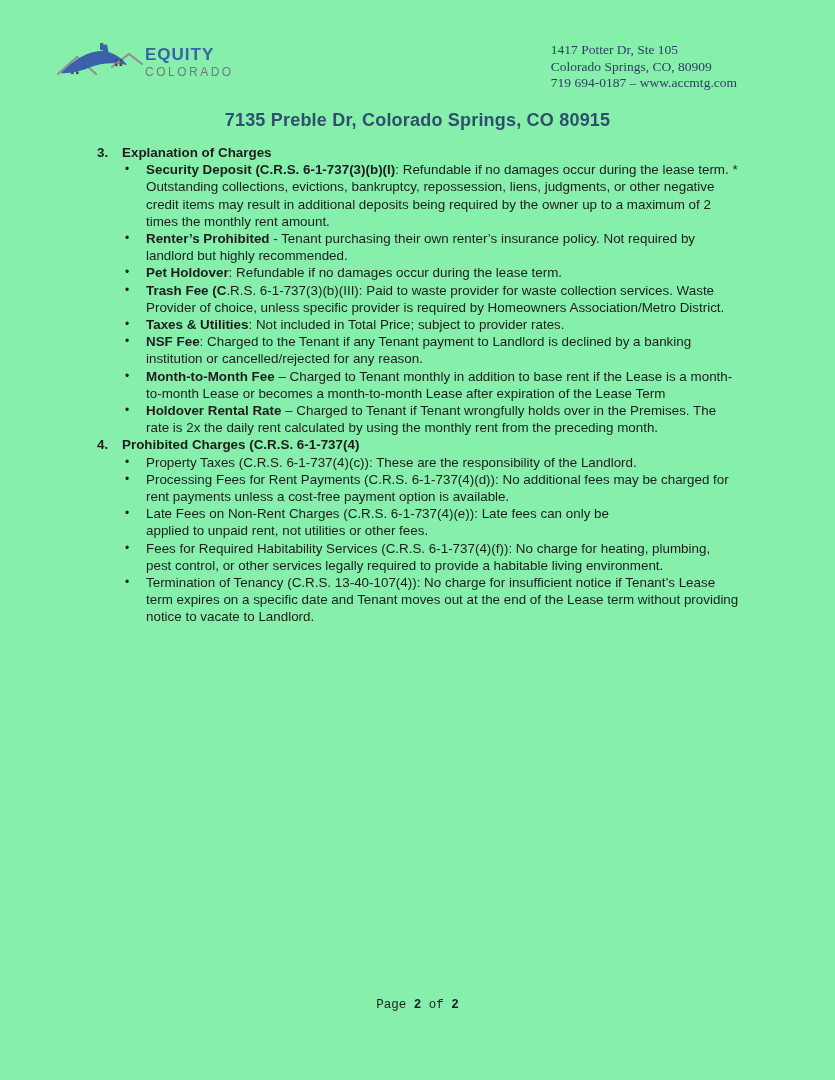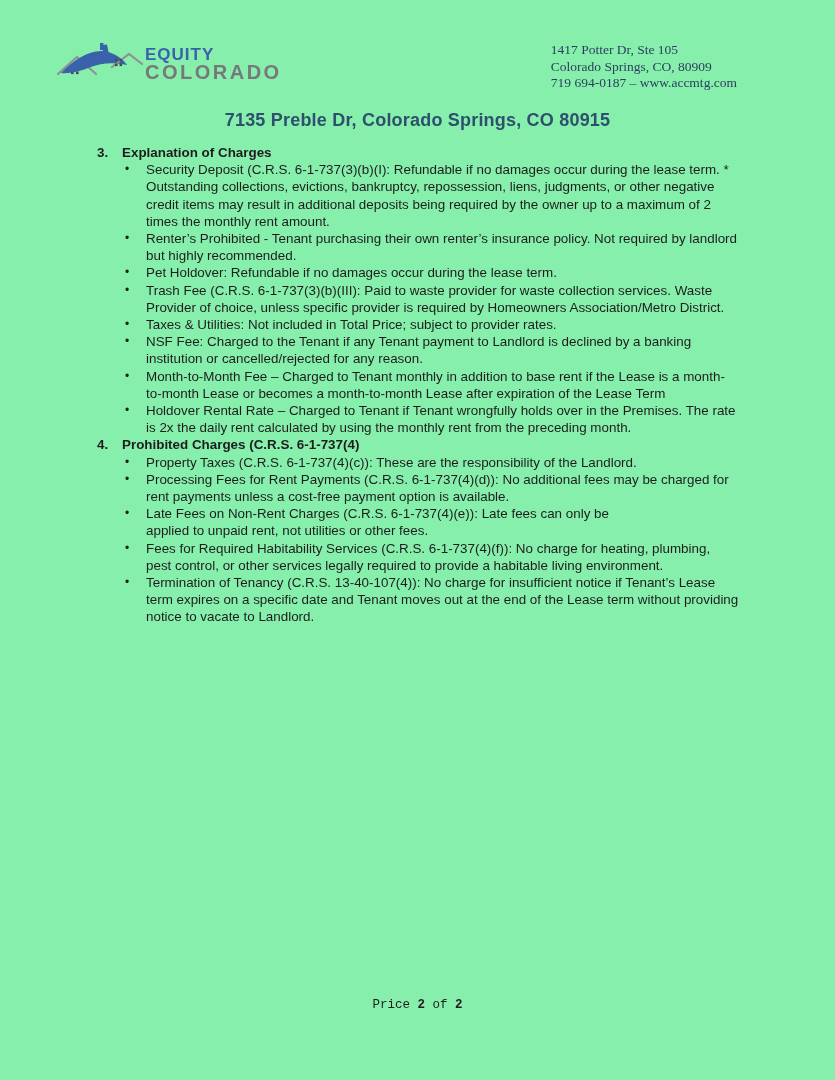--- a/index.html
+++ b/index.html
@@ -25,21 +25,21 @@
     align-items: flex-start;
   }
   .logo { display: flex; align-items: flex-start; gap: 2px; }
   .logo svg { display: block; }
   .logo-text { margin-top: 4px; }
   .logo-line1 {
     font-size: 17px; font-weight: 700; letter-spacing: 1px;
     color: #3a62ab; line-height: 18px;
   }
   .logo-line2 {
-    font-size: 20px; font-weight: 700; letter-spacing: 2.5px;
+    font-size: 12px; font-weight: 400; letter-spacing: 2.5px;
     color: #77787a; line-height: 16px;
   }
   .address {
     text-align: left;
     font-family: "Liberation Serif", serif;
     font-size: 13.5px;
     color: #2c3e5f;
     line-height: 16.5px;
   }
 
@@ -67,21 +67,21 @@
   .sec-num { width: 25px; flex: 0 0 25px; }
   .sec-title { flex: 1; }
   ul.bullets { list-style: none; }
   li.bullet { display: flex; }
   .b-marker {
     flex: 0 0 21px;
     margin-left: 28px;
     font-size: 12px;
   }
   .b-text { flex: 1; white-space: pre-wrap; }
-  .b-bold { font-weight: 400; }
+  .b-bold { font-weight: 700; }
 
   
   .footer {
     position: absolute;
     top: 998px; left: 0; right: 0;
     text-align: center;
     font-family: "Liberation Mono", monospace;
     font-size: 12.5px;
     color: #1d1d1d;
   }
@@ -205,16 +205,16 @@
 
   <li class="bullet">
     <span class="b-marker">•</span>
     <span class="b-text"><span class="b-bold"></span><span class="b-rest">Termination of Tenancy (C.R.S. 13-40-107(4)): No charge for insufficient notice if Tenant’s Lease term expires on a specific date and Tenant moves out at the end of the Lease term without providing notice to vacate to Landlord.</span></span>
   </li>
 </ul>
   </div>
 </div>
 
   <div class="footer">
-    <span>Price </span><span class="pg-num">2</span><span> of </span><span class="pg-num">2</span>
+    <span>Page </span><span class="pg-num">2</span><span> of </span><span class="pg-num">2</span>
   </div>
 
 </div>
 
 </body></html>

